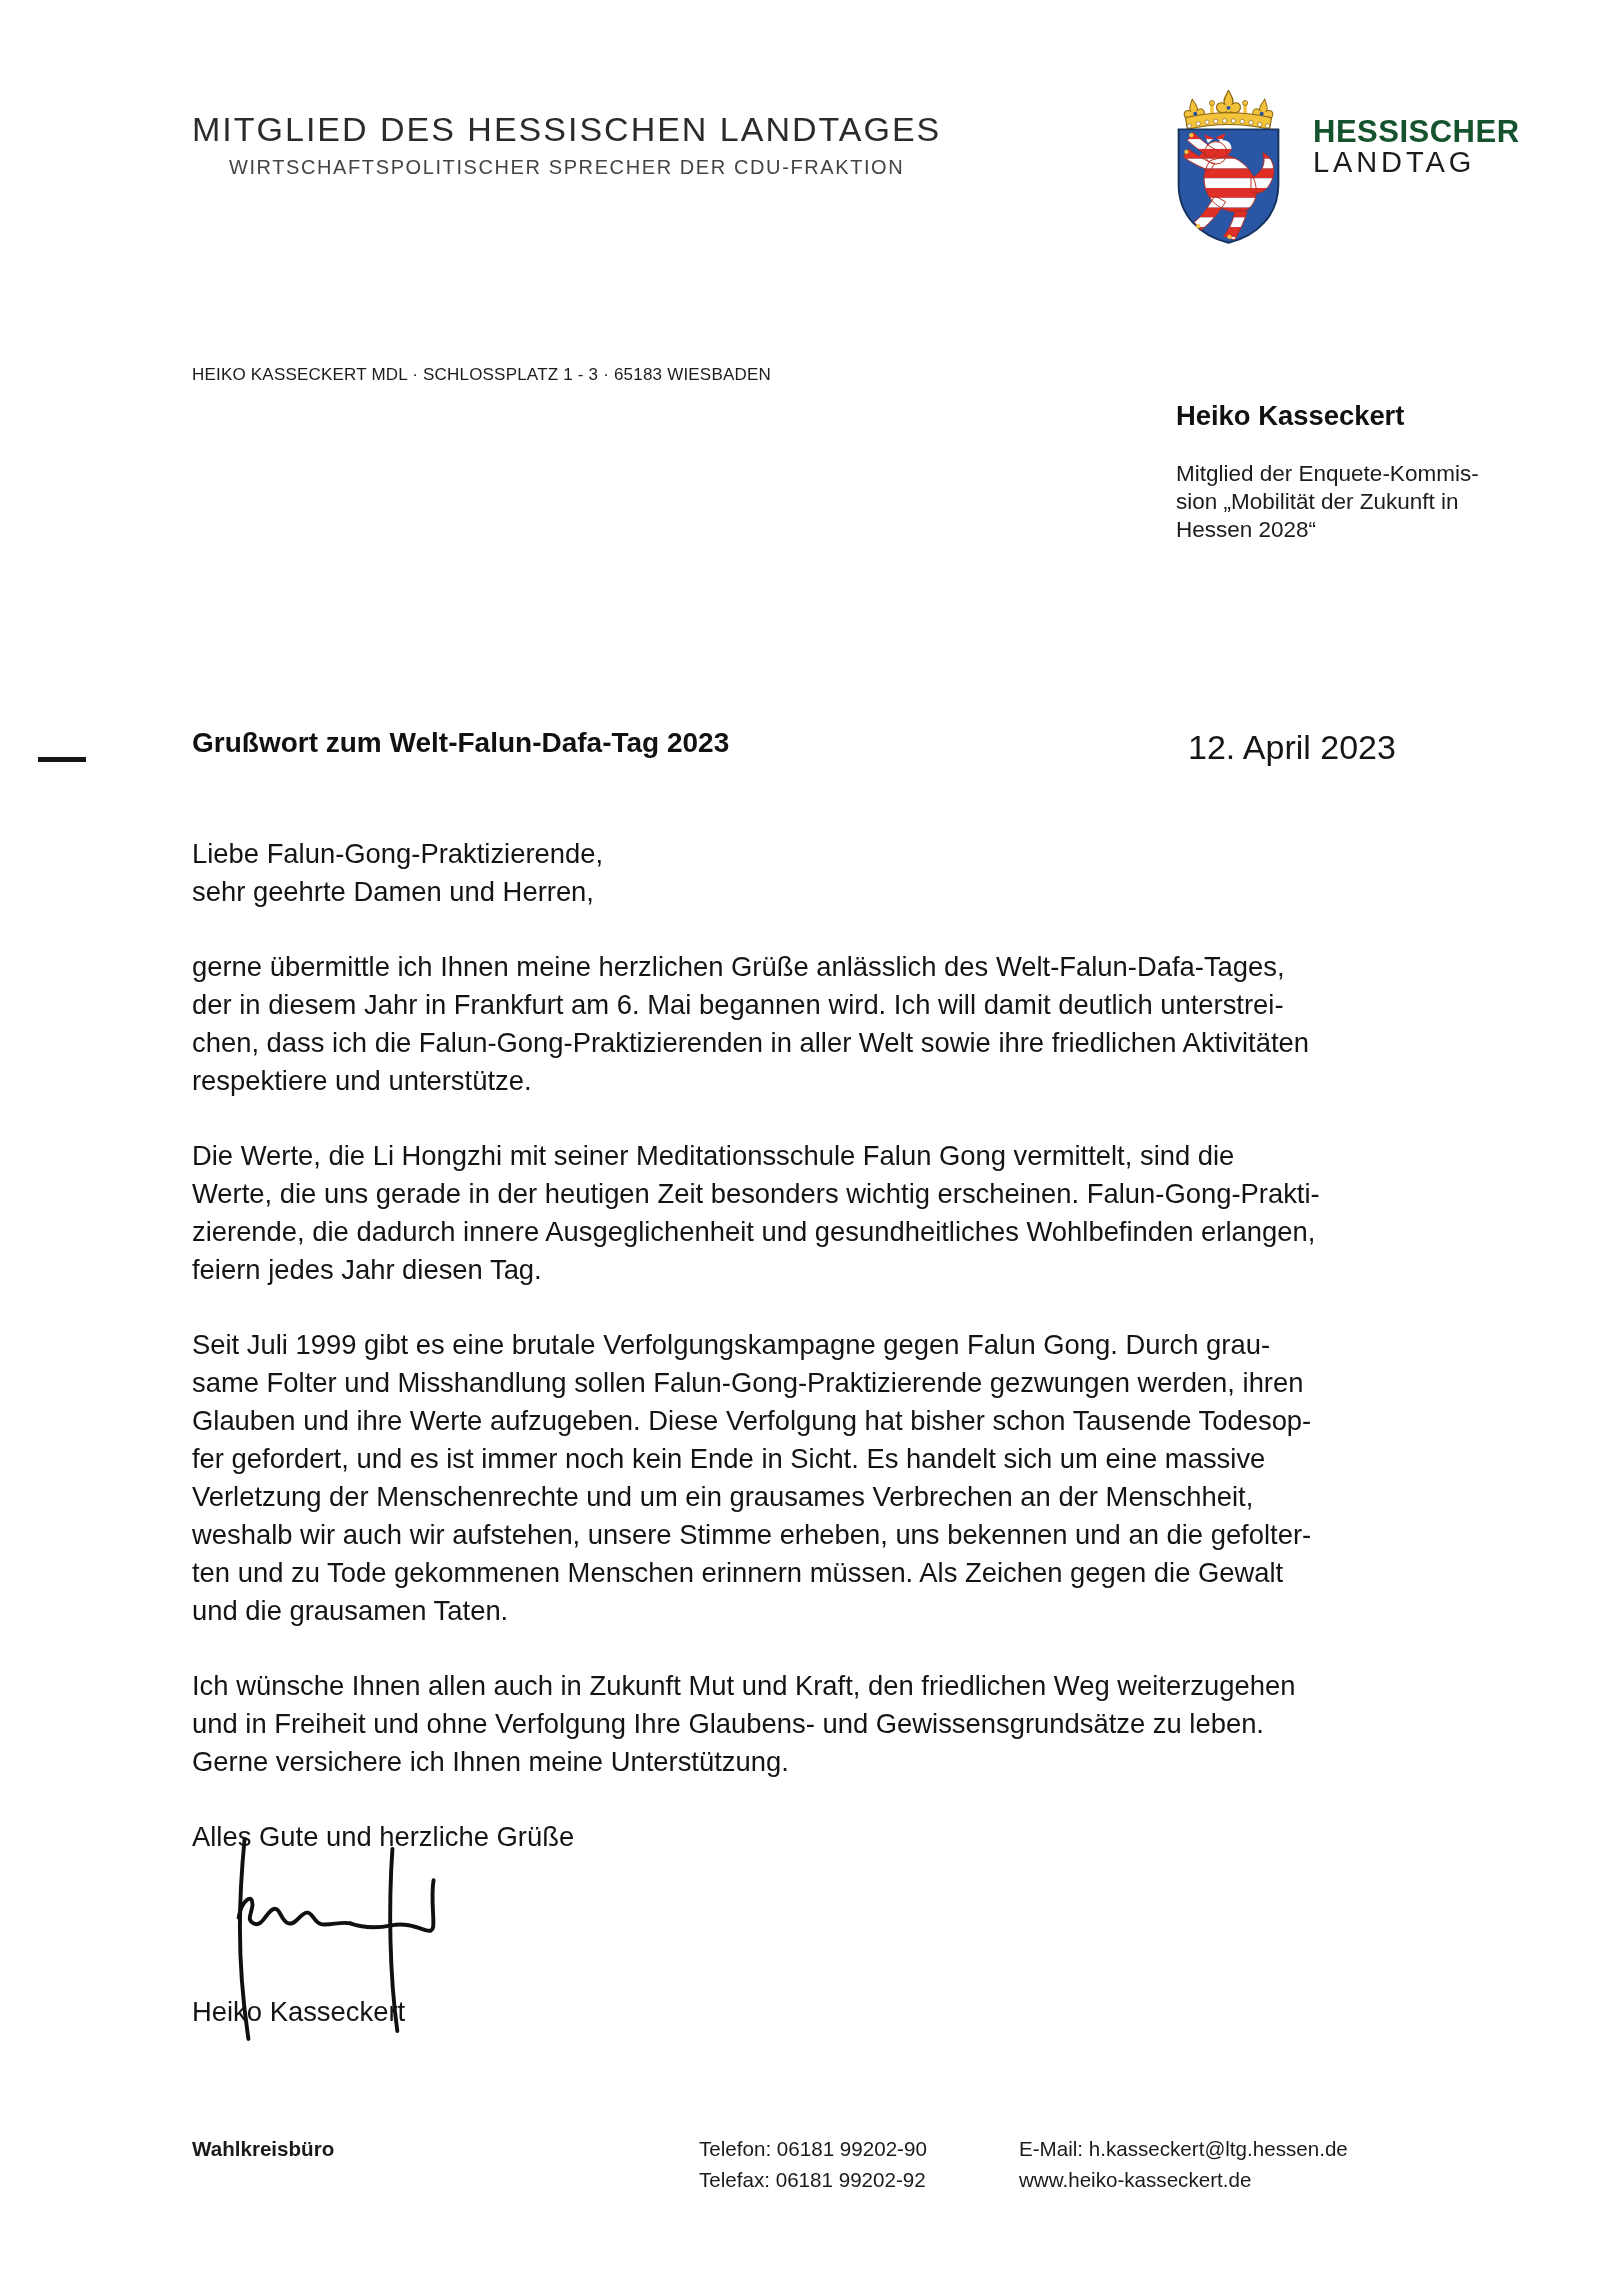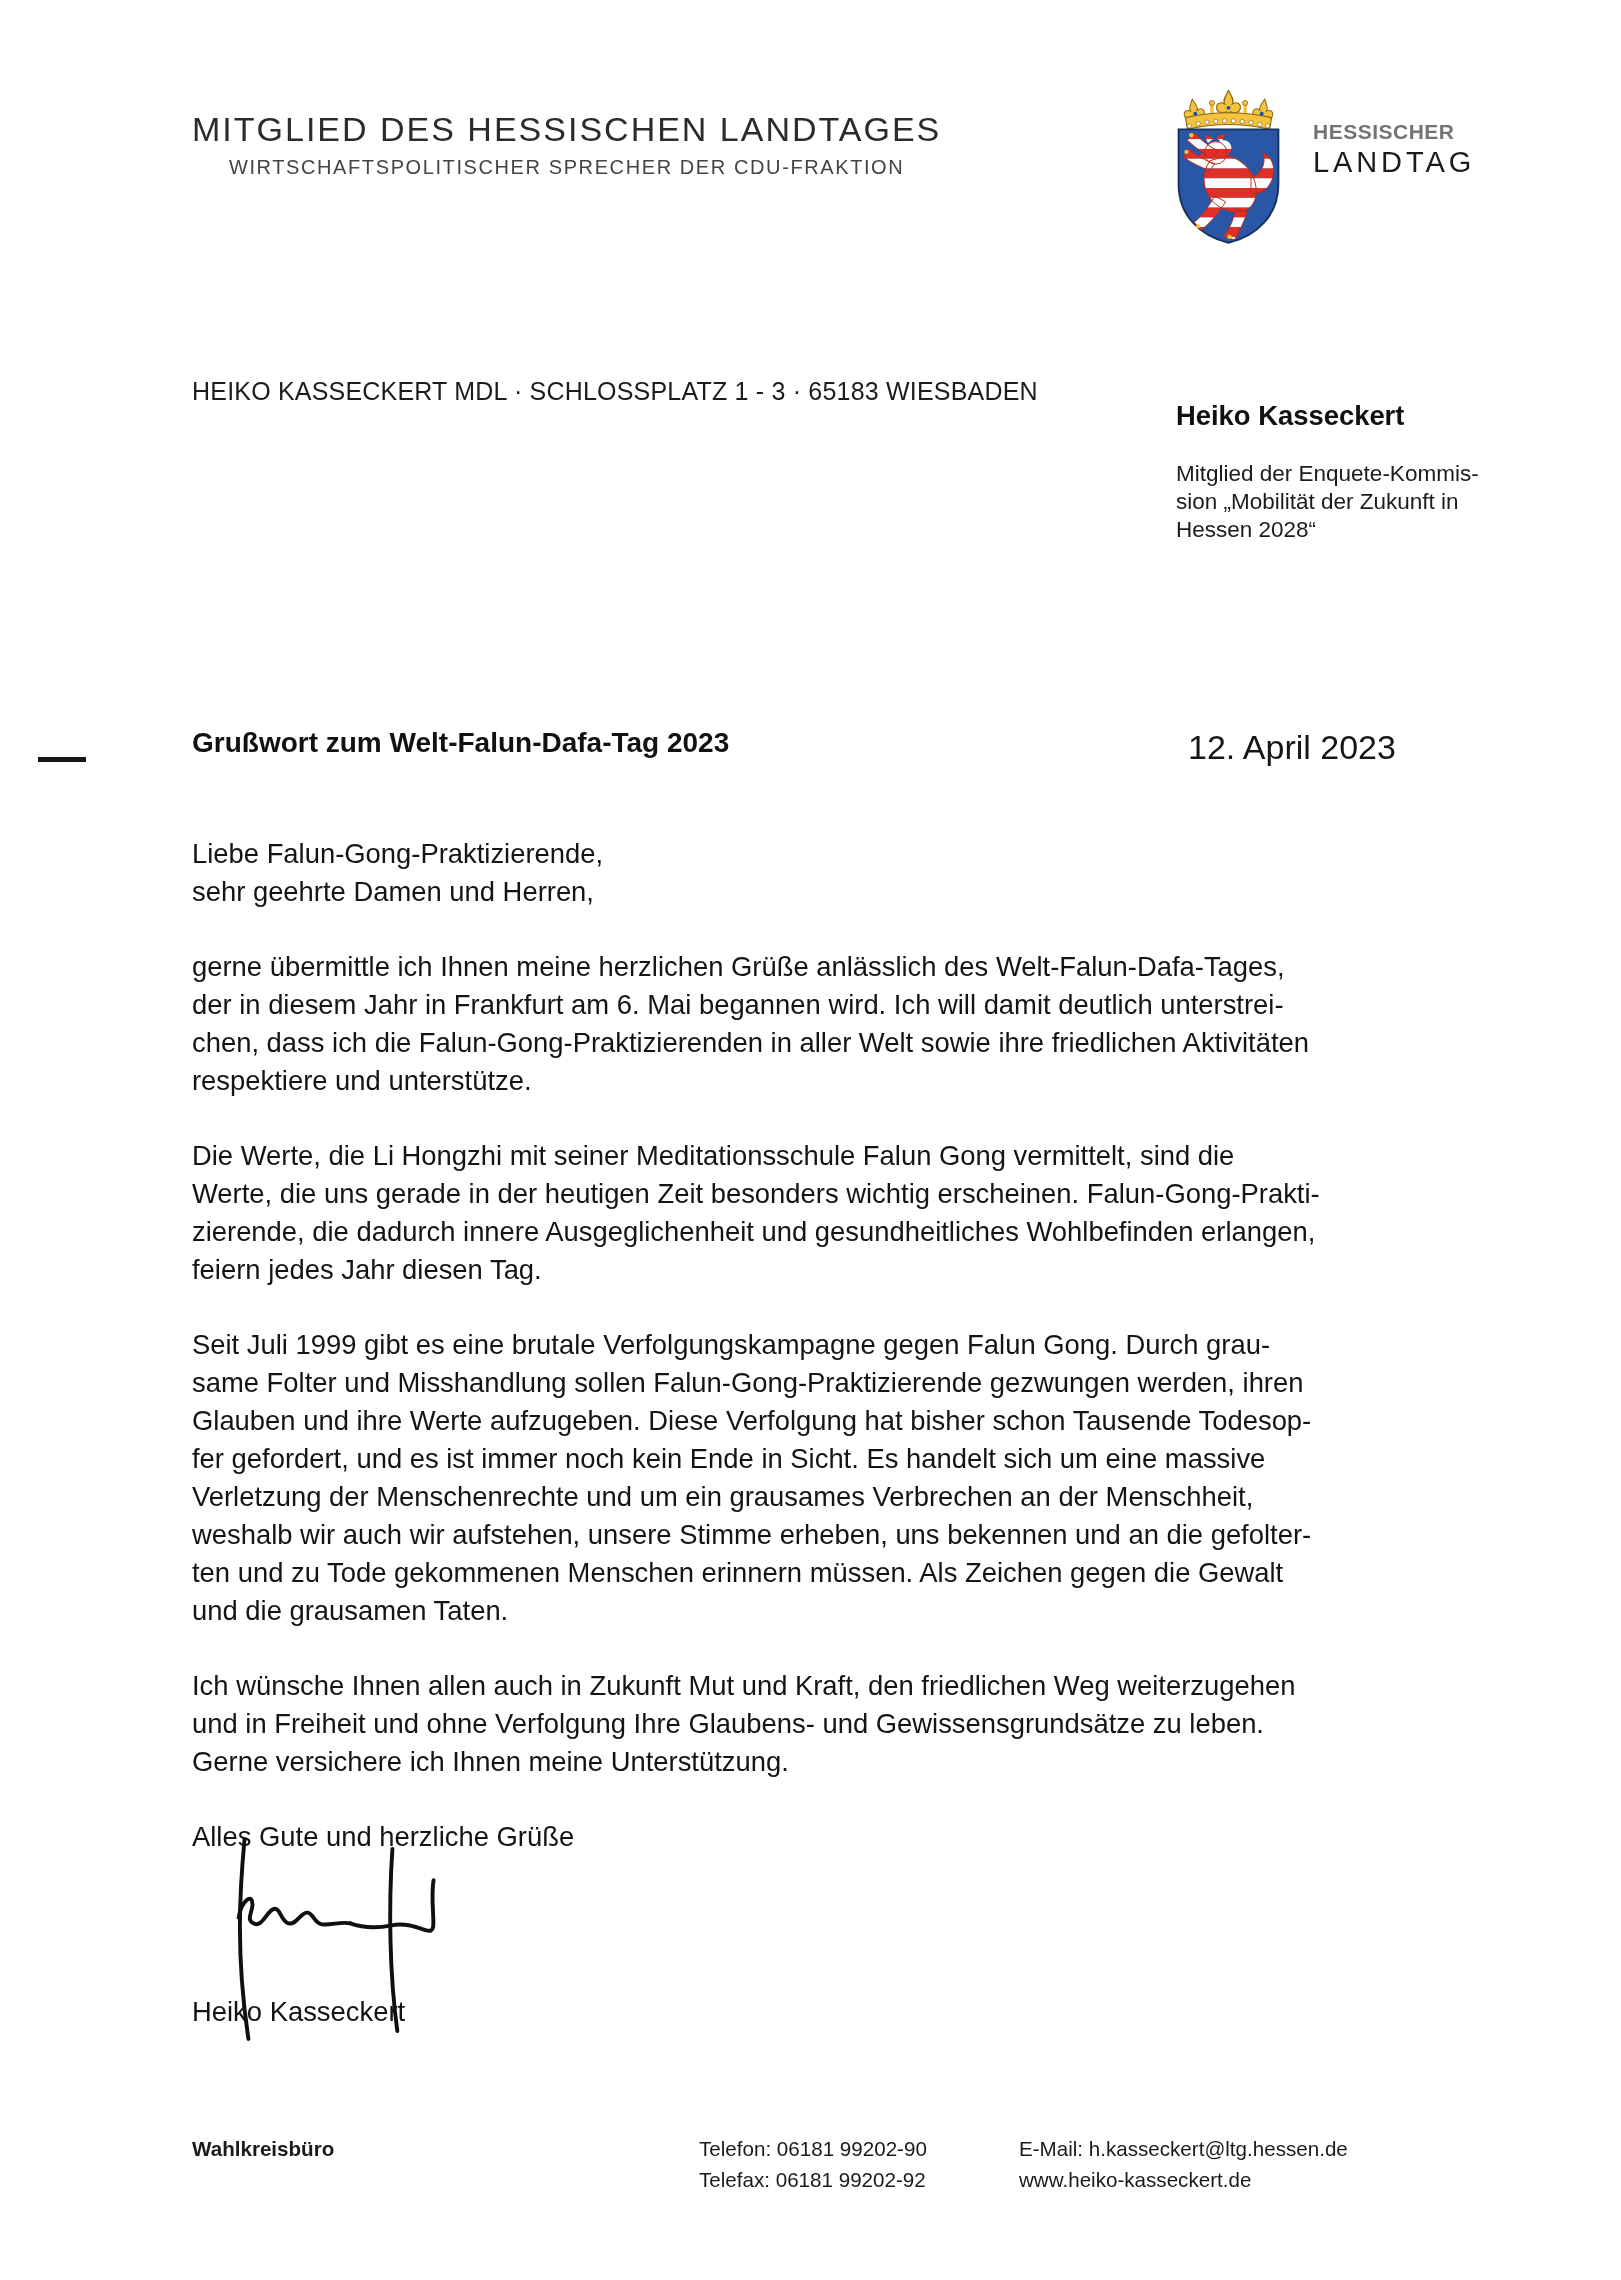--- a/index.html
+++ b/index.html
@@ -16,25 +16,25 @@
   .abs{position:absolute;}
 
   
   .letterhead{left:192px;top:110px;display:inline-block;text-align:center;}
   .lh-title{font-size:34px;font-weight:400;letter-spacing:2px;color:#2b2b2b;white-space:nowrap;}
   .lh-sub{font-size:20px;font-weight:400;letter-spacing:1.6px;color:#444;margin-top:6.9px;white-space:nowrap;}
 
   
   .crest{left:1162px;top:90px;width:133px;height:157px;}
   .logo-text{left:1313px;top:118px;line-height:28px;}
-  .logo-l1{font-size:21px;font-weight:700;letter-spacing:0.5px;color:#737373;white-space:nowrap;}
+  .logo-l1{font-size:31px;font-weight:700;letter-spacing:0.5px;color:#14532d;white-space:nowrap;}
   .logo-l2{font-size:29px;font-weight:400;letter-spacing:3.9px;color:#1b1b1b;white-space:nowrap;margin-top:2px;}
 
   
-  .sender{left:192px;top:365px;font-size:25px;letter-spacing:0.2px;color:#1c1c1c;white-space:nowrap;margin-top:12px;}
+  .sender{left:192px;top:365px;font-size:17px;letter-spacing:0.2px;color:#1c1c1c;white-space:nowrap;}
 
   
   .info{left:1176px;top:400px;width:372px;}
   .info-name{font-size:27.4px;font-weight:700;color:#111;}
   .info-p{font-size:22.5px;line-height:28px;white-space:pre-line;color:#1c1c1c;}
   .info-p.first{margin-top:24.5px;}
   .info-p.second{margin-top:28px;}
 
   
   .foldmark{left:38px;top:757px;width:48px;height:4.9px;background:#151515;}

